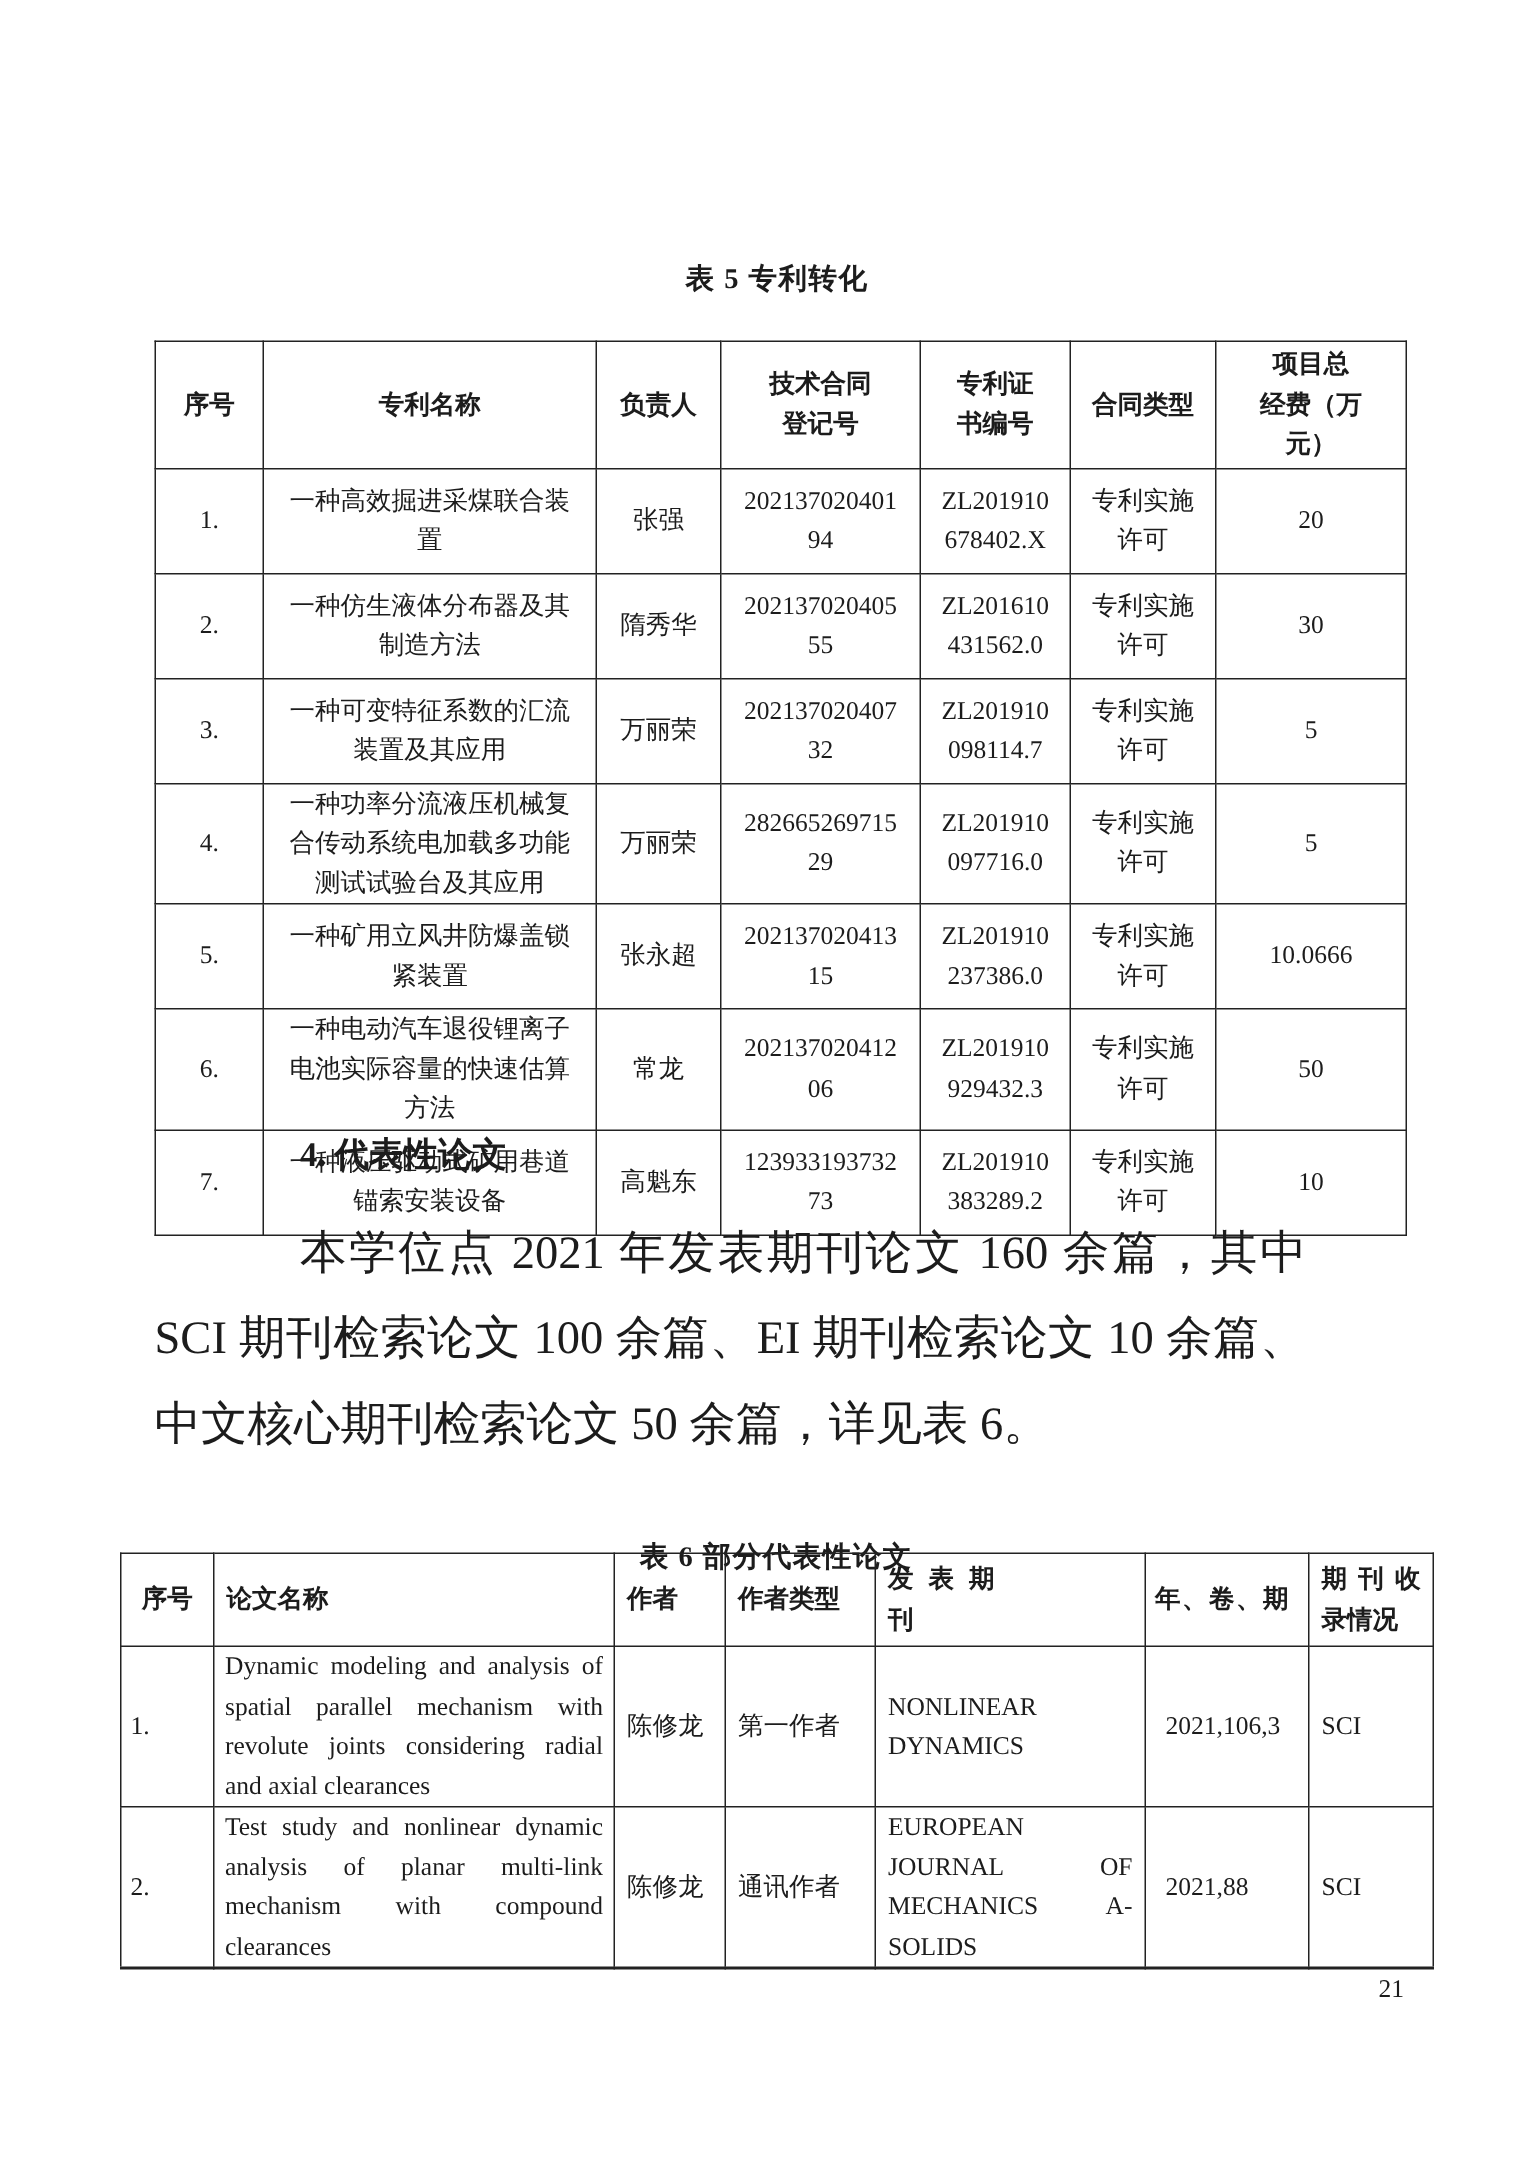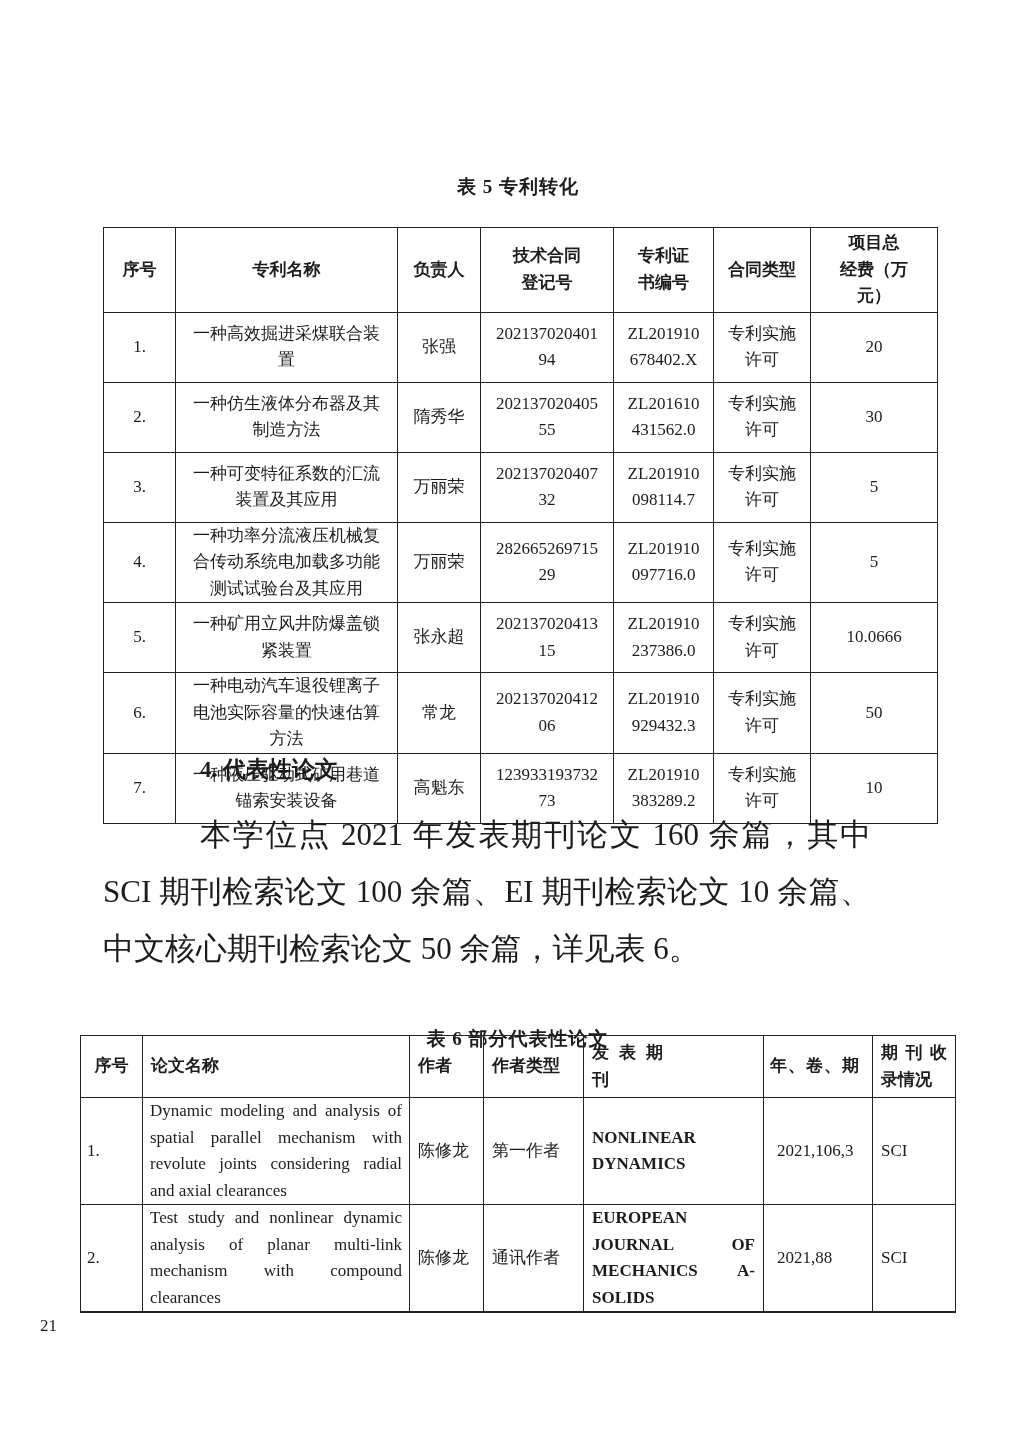--- a/index.html
+++ b/index.html
@@ -45,27 +45,27 @@
   .t6 th, .t6 td { text-align:left; line-height:26.5px; }
   .t6 th { font-weight:bold; padding:4px 8px; }
   .t6 th.h-no { text-align:center; padding:4px 2px; }
   .t6 th.h-journal .hj-inner { display:inline-block; width:104px; letter-spacing:10px; }
   .t6 th.h-year { padding:4px 6px; letter-spacing:1px; }
   .t6 th.h-index { text-align:justify; padding:4px 8px; }
   .t6 td.c-no     { padding-left:6px; }
   .t6 td.c-title  { padding:0 7px; text-align:justify; }
   .t6 td.c-author { padding-left:8px; }
   .t6 td.c-atype  { padding-left:8px; }
-  .t6 td.c-journal{ padding:0 8px; text-align:justify;font-weight:bold; }
+  .t6 td.c-journal{ padding:0 8px; text-align:justify; }
   .t6 td.c-year   { padding-left:13px; }
   .t6 td.c-index  { padding-left:8px; }
 
   .page-number {
     position:absolute; left:0; top:1316px; width:936px;
-    text-align:left; font-size:17px;padding-left:40px;
+    text-align:right; font-size:17px;
   }
 </style>
 </head>
 <body>
 
 <div class="table-title t5-title">表 5 专利转化</div>
 
 <table class="t5">
   <colgroup>
     <col style="width:72px">

